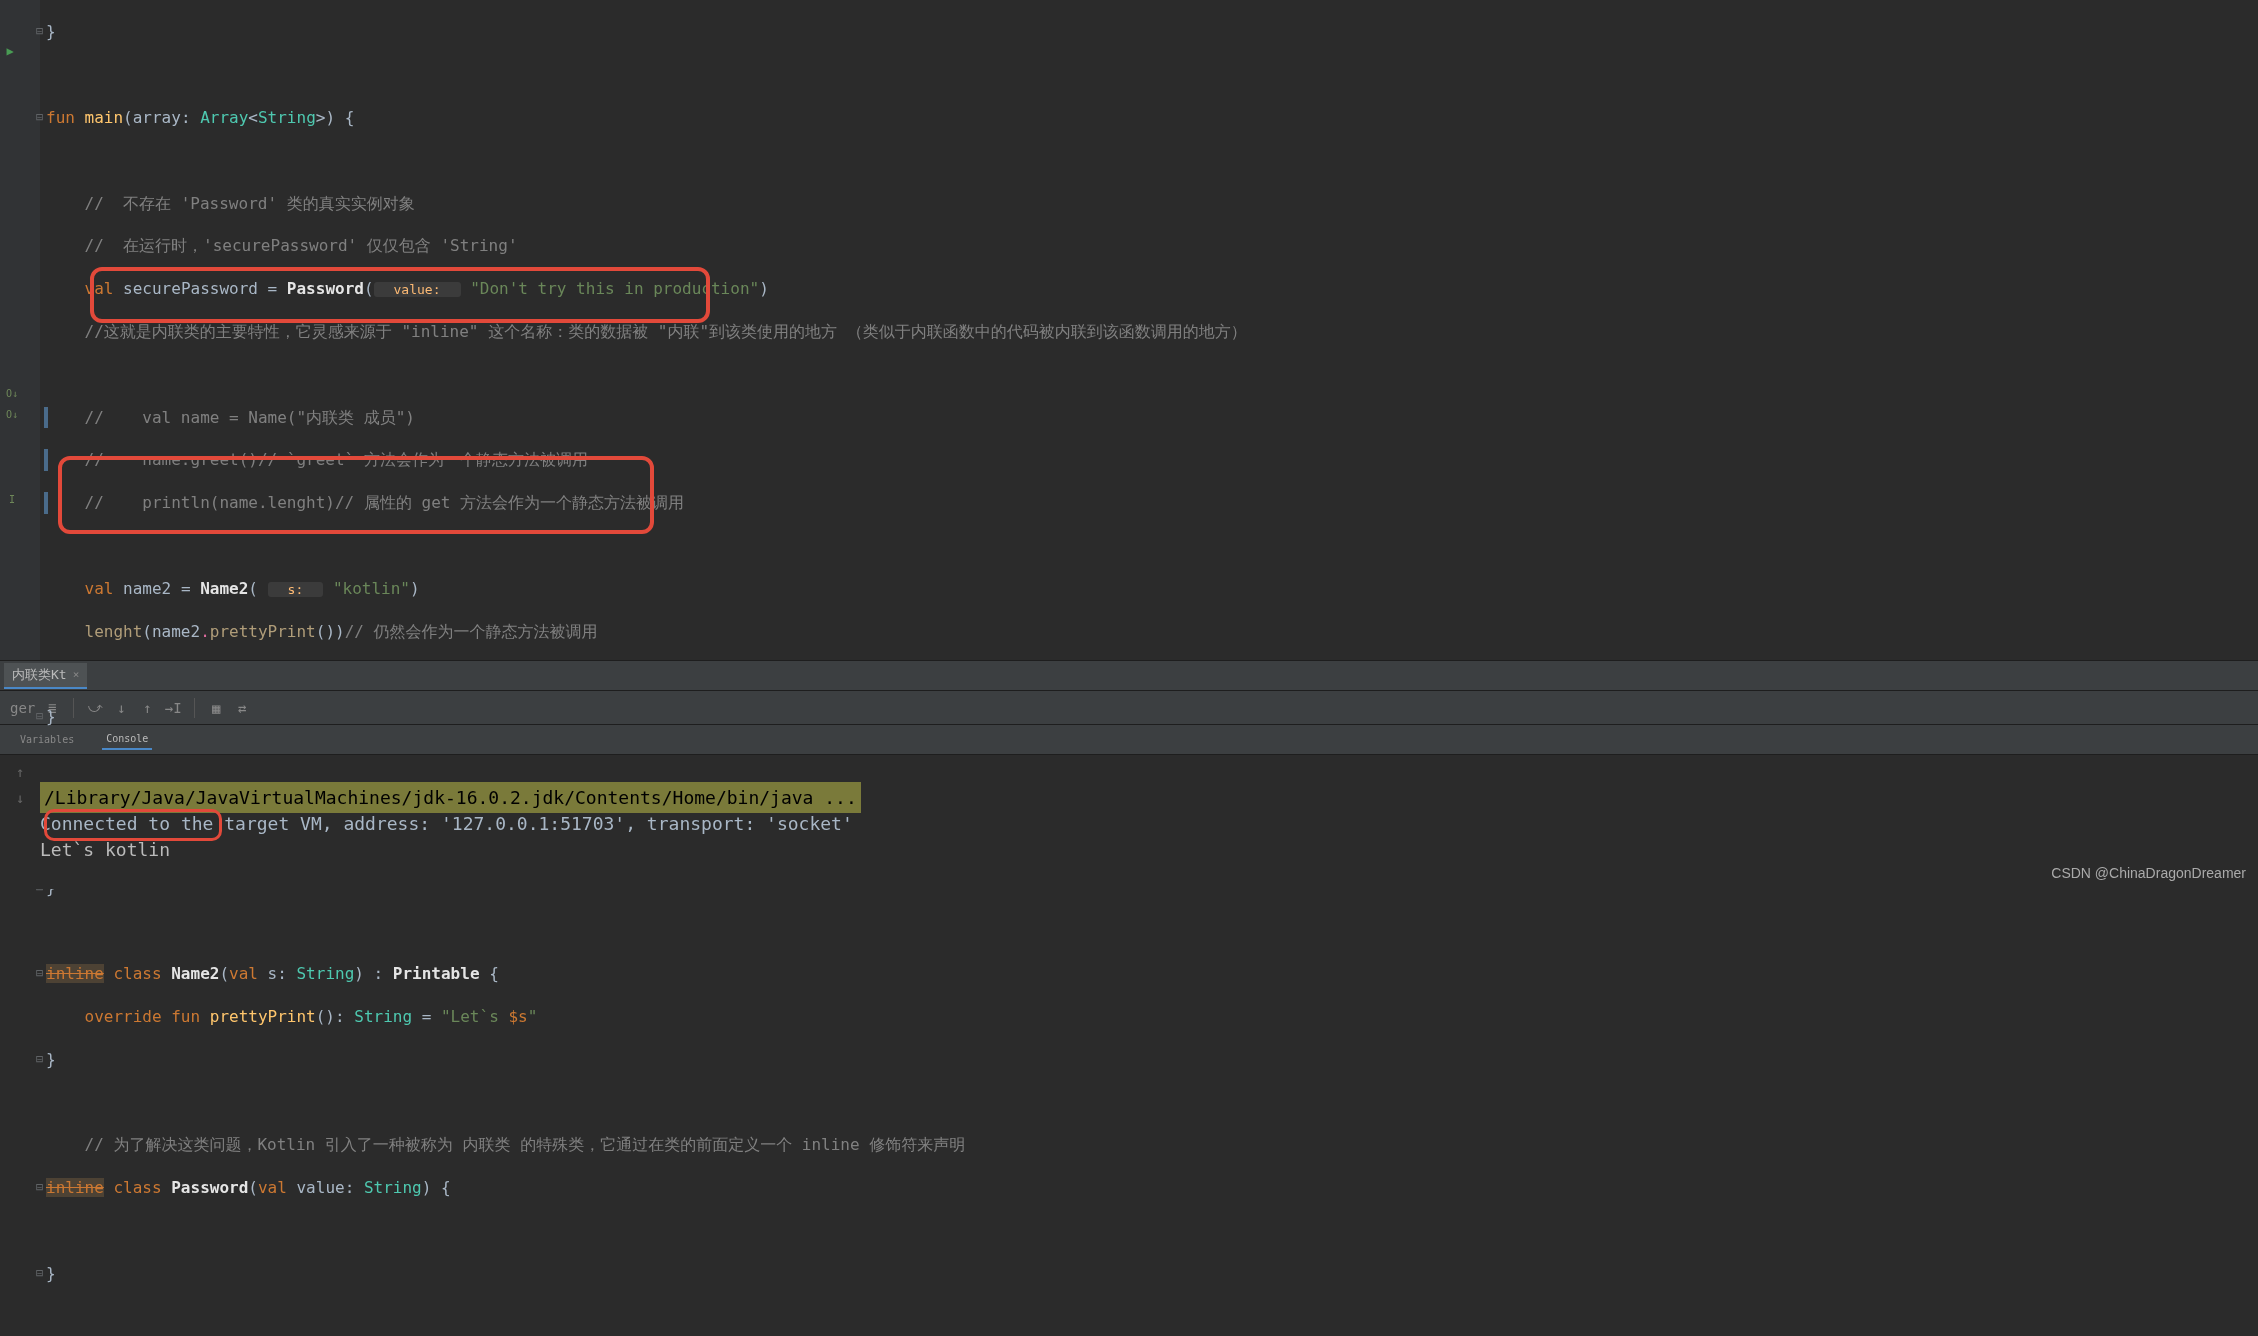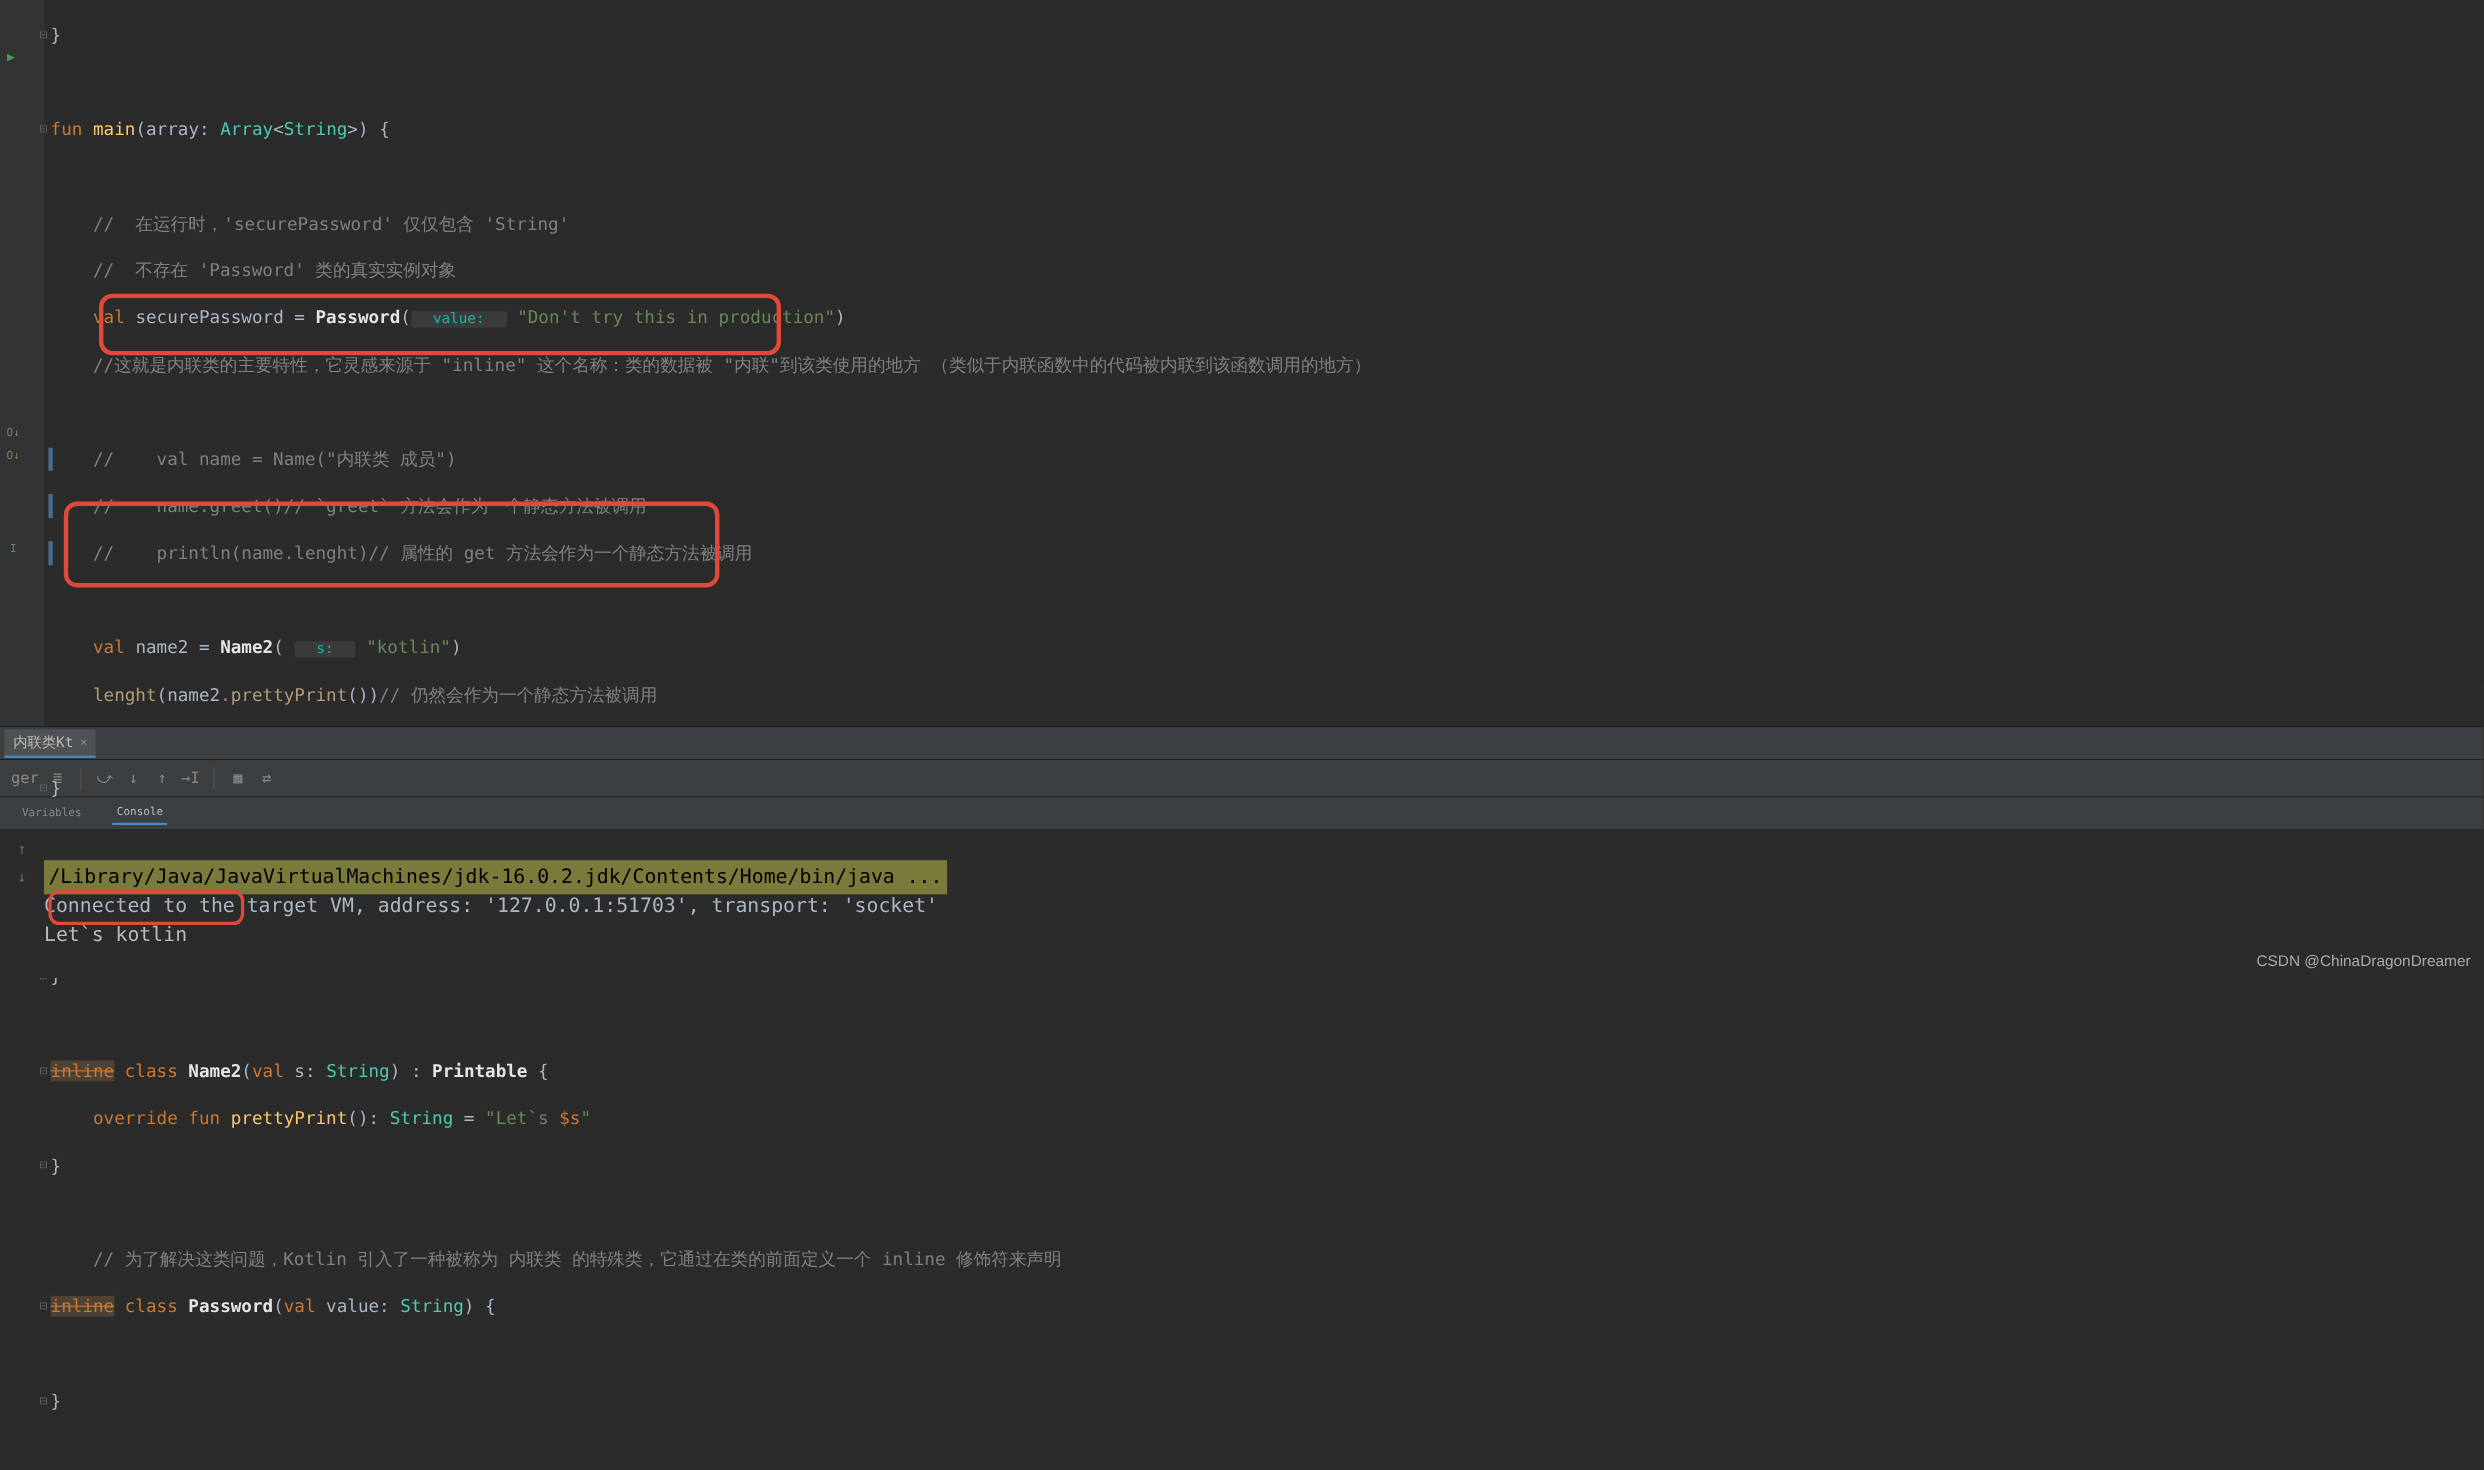--- a/index.html
+++ b/index.html
@@ -61,21 +61,21 @@
 }
 .kw { color: #cc7832; }
 .fn-def { color: #ffc66d; }
 .fn-call { color: #b09d79; }
 .type { color: #4ec9b0; }
 .type-teal { color: #e5e5e5; font-weight: bold; }
 .str { color: #6a8759; }
 .comment { color: #808080; }
 .param-hint {
   background: #3b3b3b;
-  color: #14b8a6;
+  color: #fdba74;
   border-radius: 3px;
   padding: 0 20px;
   font-size: 13px;
 }
 .inline-kw {
   background: #4d4234;
   color: #cc7832;
   text-decoration: line-through;
 }
 .pink { color: #e06c9f; }
@@ -212,22 +212,22 @@
     <div class="gutter-mark run-mark" style="top:43px;">▶</div>
     <div class="gutter-mark override-mark" style="top:386px;left:4px;">O↓</div>
     <div class="gutter-mark override-mark" style="top:407px;left:4px;">O↓</div>
     <div class="gutter-mark impl-mark" style="top:492px;left:4px;">I</div>
   </div>
   <div class="code-area">
 <div class="code-line"><span class="fold-marker">⊟</span><span>}</span></div>
 <div class="code-line"></div>
 <div class="code-line"><span class="fold-marker">⊟</span><span class="kw">fun</span> <span class="fn-def">main</span>(<span>array</span>: <span class="type">Array</span>&lt;<span class="type">String</span>&gt;<span>) {</span></div>
 <div class="code-line"></div>
+<div class="code-line">    <span class="comment">//  不存在 'Password' 类的真实实例对象</span></div>
 <div class="code-line">    <span class="comment">//  在运行时，'securePassword' 仅仅包含 'String'</span></div>
-<div class="code-line">    <span class="comment">//  不存在 'Password' 类的真实实例对象</span></div>
 <div class="code-line">    <span class="kw">val</span> <span>securePassword</span><span> = </span><span class="type-teal">Password</span>(<span class="param-hint">value:</span> <span class="str">"Don't try this in production"</span><span>)</span></div>
 <div class="code-line">    <span class="comment">//这就是内联类的主要特性，它灵感来源于 "inline" 这个名称：类的数据被 "内联"到该类使用的地方 （类似于内联函数中的代码被内联到该函数调用的地方）</span></div>
 <div class="code-line"></div>
 <div class="code-line"><span class="vcs-bar"></span>    <span class="comment">//    val name = Name("内联类 成员")</span></div>
 <div class="code-line"><span class="vcs-bar"></span>    <span class="comment">//    name.greet()// `greet` 方法会作为一个静态方法被调用</span></div>
 <div class="code-line"><span class="vcs-bar"></span>    <span class="comment">//    println(name.lenght)// 属性的 get 方法会作为一个静态方法被调用</span></div>
 <div class="code-line"></div>
 <div class="code-line">    <span class="kw">val</span> <span>name2</span><span> = </span><span class="type-teal">Name2</span>( <span class="param-hint">s:</span> <span class="str">"kotlin"</span><span>)</span></div>
 <div class="code-line"><div class="sel-line"></div>    <span class="fn-call">lenght</span>(<span>name2</span><span class="pink">.</span><span class="fn-call">prettyPrint</span><span>())</span><span class="comment">// 仍然会作为一个静态方法被调用</span></div>
 <div class="code-line"></div>

